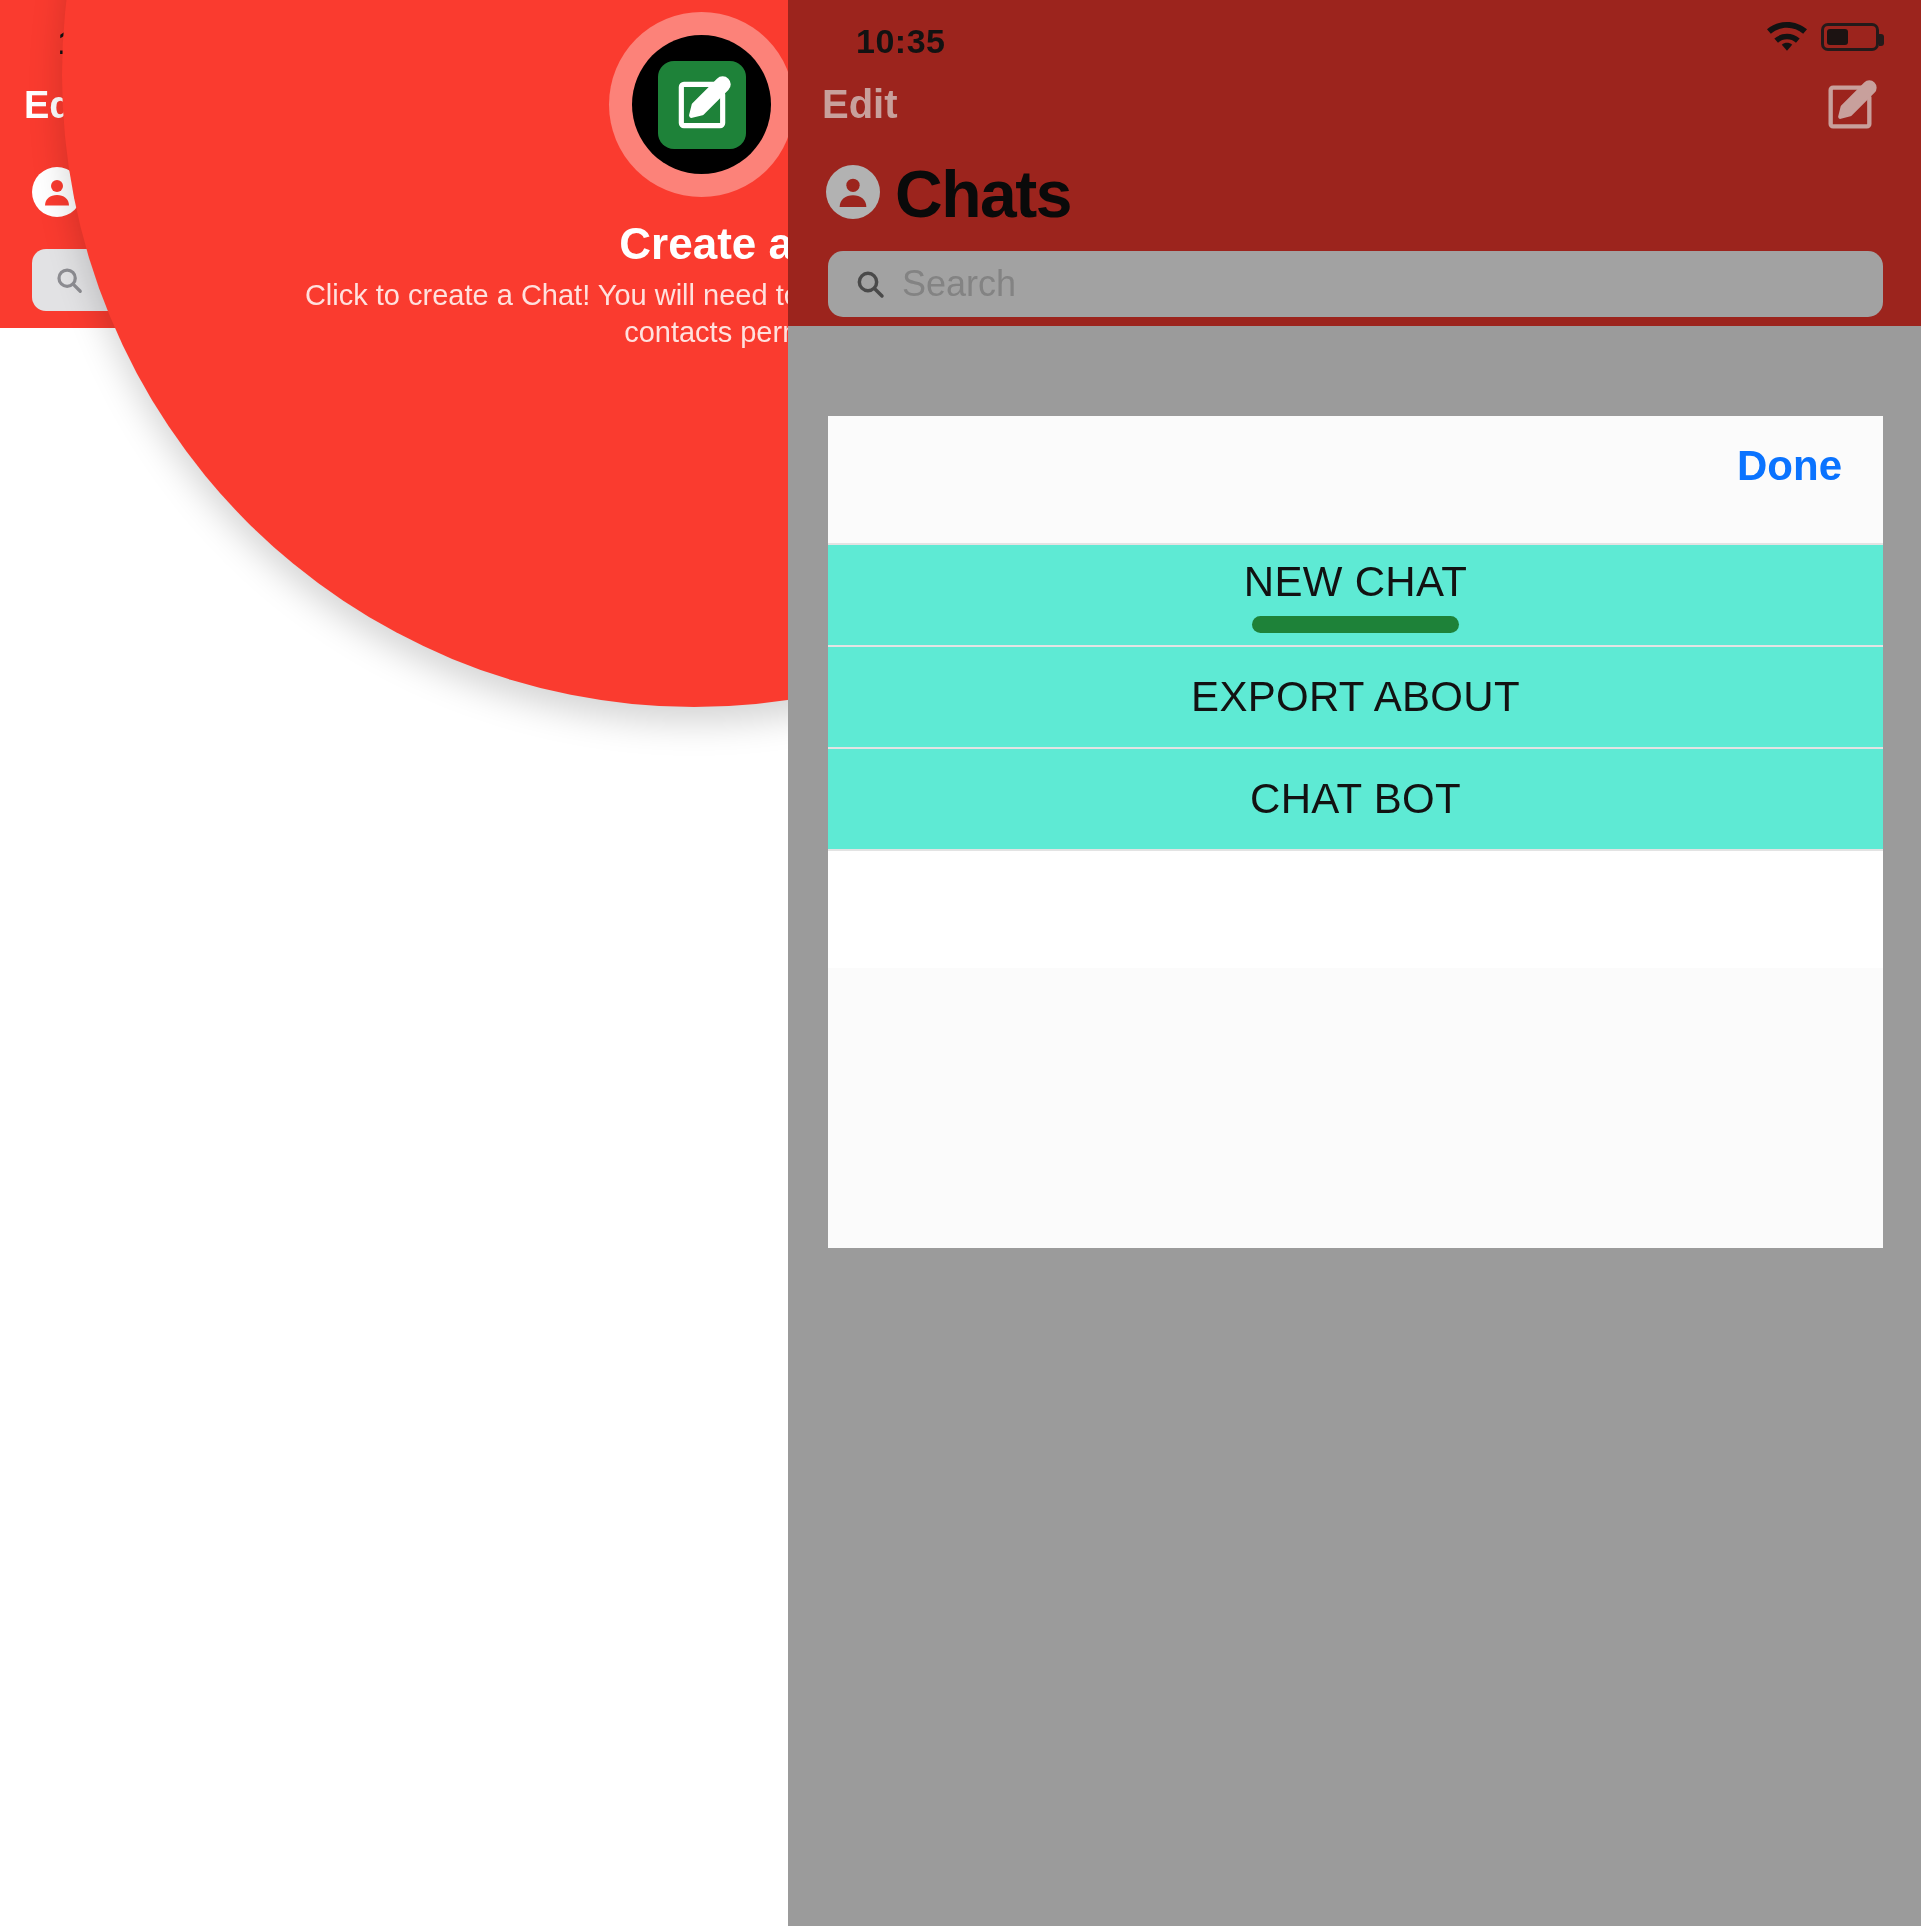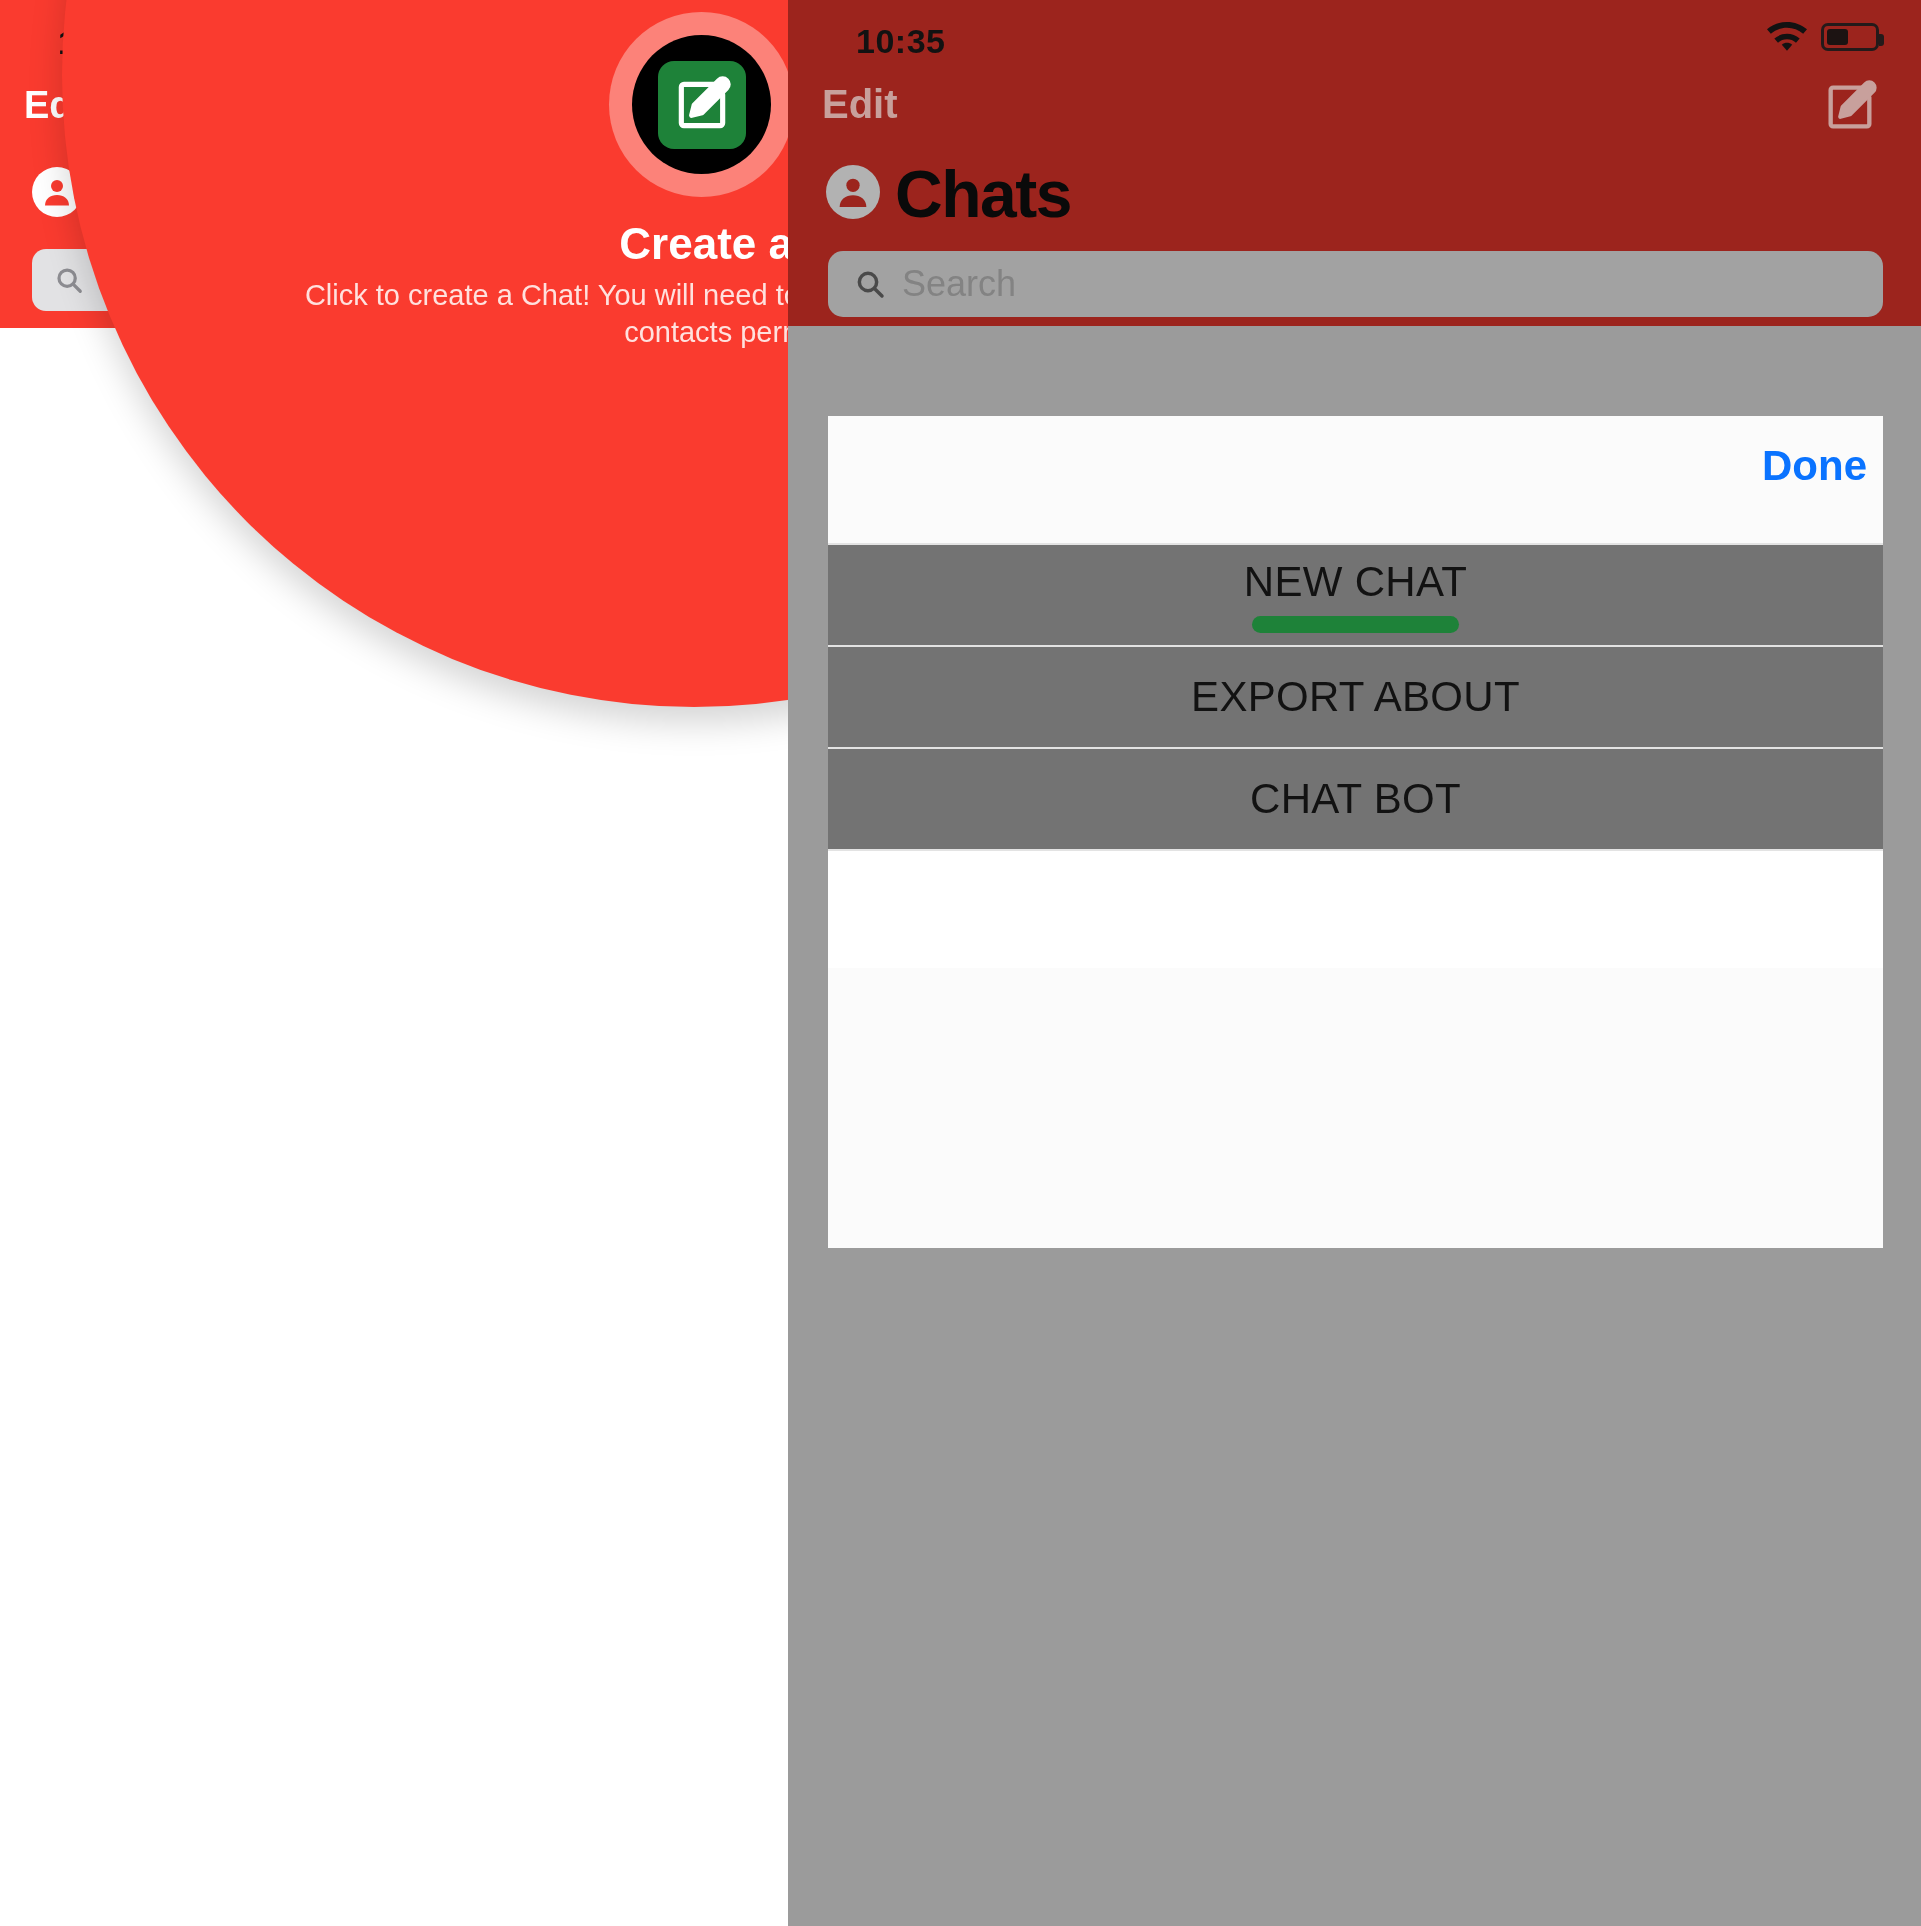--- a/index.html
+++ b/index.html
@@ -163,28 +163,28 @@
   
   .modal {
     position: absolute; left: 40px; top: 416px;
     width: 1055px; height: 832px;
     background: #FBFBFB;
   }
   .modal-header {
     position: relative; height: 127px;
   }
   .done-btn {
-    position: absolute; right: 16px; top: 26px;
+    position: absolute; right: 41px; top: 26px;
     font-size: 42px; font-weight: 700; color: #0A73FF;
   }
   .menu-item {
     position: relative; height: 102px;
     display: flex; align-items: center; justify-content: center;
     border-top: 2px solid #E3E3E3;
-    background: #737373;
+    background: #5eead4;
   }
   .menu-item:first-of-type { border-top: none; }
   .menu-label {
     font-size: 42px; color: #121212; letter-spacing: 0.3px;
   }
   .menu-item.active { flex-direction: column; justify-content: center; gap: 10px; }
   .active-underline {
     width: 207px; height: 17px; border-radius: 9px; background: #1E8239;
   }
   .modal-footer {

